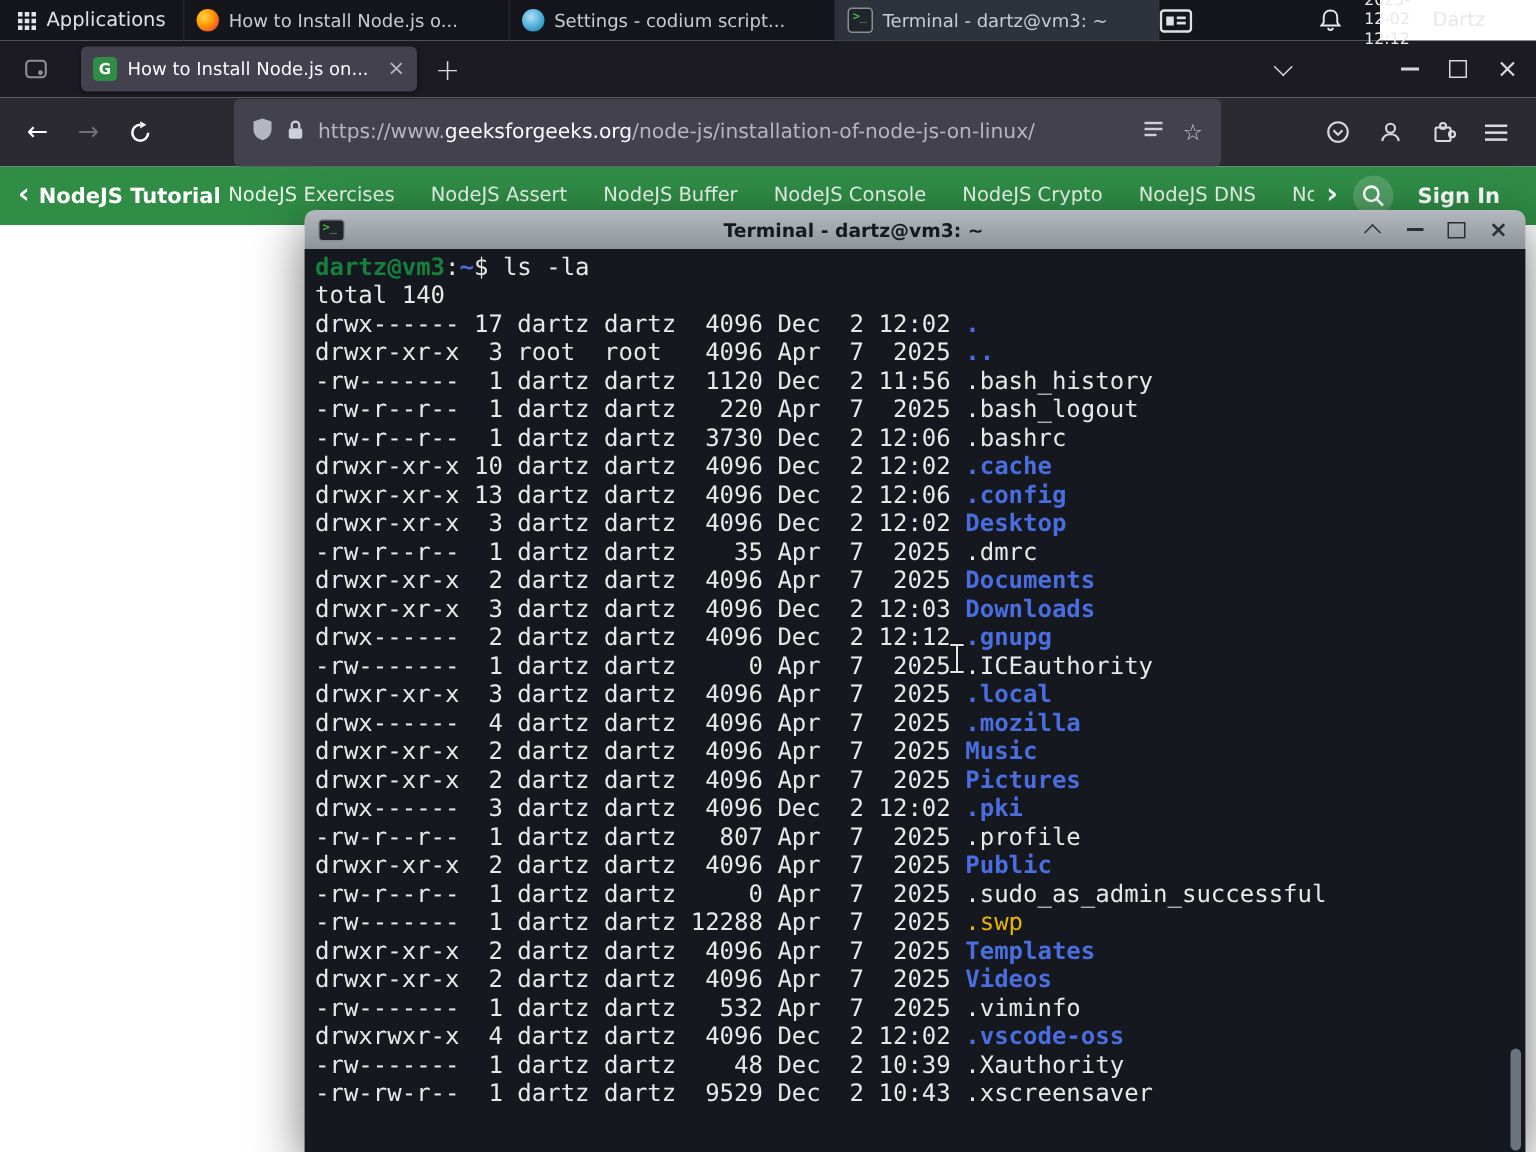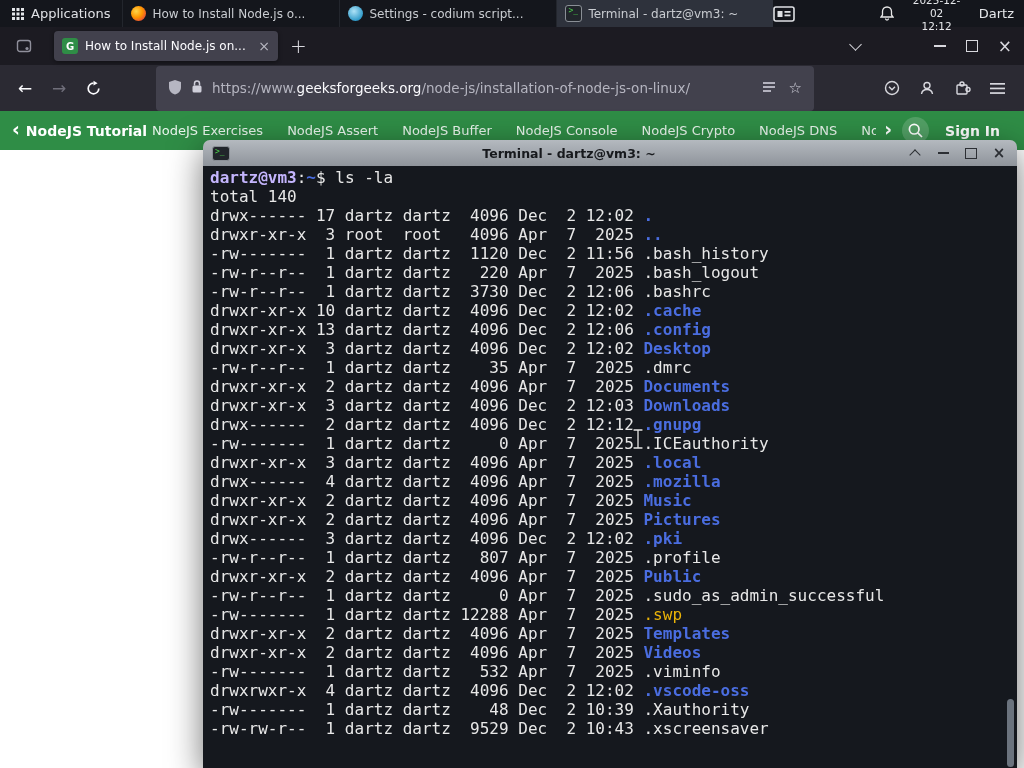--- a/index.html
+++ b/index.html
@@ -1,20 +1,20 @@
 <!DOCTYPE html>
 <html><head>
 <meta charset="utf-8">
 <style>
   html,body{margin:0;padding:0;}
   body{font-family:"DejaVu Sans","Liberation Sans",sans-serif;}
   .screen{position:relative;width:1024px;height:768px;overflow:hidden;background:#fff;}
 
   
-  .panel{position:absolute;top:0;left:0;width:1024px;height:27px;background:#14161c;display:flex;align-items:stretch;z-index:60;color:#dfe1e5;}
+  .panel{position:absolute;top:0;left:0;width:920px;height:27px;background:#14161c;display:flex;align-items:stretch;z-index:60;color:#dfe1e5;}
   .apps{display:flex;align-items:center;gap:7px;padding:0 12px;font-size:13px;cursor:default;}
   .winlist{display:flex;align-items:stretch;}
   .winbtn{width:200px;display:flex;align-items:center;gap:6px;padding:0 8px;font-size:12px;color:#c9ccd1;border-left:1px solid #23262d;overflow:hidden;white-space:nowrap;}
   .winbtn.active{background:#2e323c;}
   .wtitle{overflow:hidden;white-space:nowrap;}
   .wicon{width:15px;height:15px;flex:none;position:relative;}
   .firefox-icon{border-radius:50%;background:radial-gradient(circle at 35% 35%,#ffd54a,#ff9500 45%,#e8483a 82%);}
   .settings-icon{border-radius:50%;background:radial-gradient(circle at 40% 35%,#aee2f7,#2f9ac9 72%);}
   .terminal-icon,.t-icon{background:#21252b;border:1px solid #8a8f96;border-radius:3px;}
   .terminal-icon::after,.t-icon::after{content:">_";position:absolute;left:2px;top:1px;font-size:8px;line-height:1;color:#4cd04c;font-family:"DejaVu Sans Mono",monospace;}
@@ -69,21 +69,21 @@
   .t-btns{display:flex;align-items:center;gap:14px;color:#2c2f34;padding-right:2px;}
   .t-b{display:flex;align-items:center;justify-content:center;width:14px;height:14px;}
   .caret-up{display:inline-block;width:7px;height:7px;border-left:1.8px solid #2c2f34;border-top:1.8px solid #2c2f34;transform:rotate(45deg);margin-top:3px;}
   .min-glyph{display:inline-block;width:11px;height:2px;background:#2c2f34;}
   .max-glyph{display:inline-block;width:10px;height:9px;border:1.7px solid #2c2f34;}
   .close-glyph{font-size:15px;font-weight:bold;color:#2c2f34;line-height:1;}
   .t-menu{height:25px;flex:none;background:#edeff1;border-bottom:1px solid #c6c9cd;display:flex;align-items:center;padding:0 6px;font-size:13px;color:#212327;}
   .t-mitem{padding:0 7px;}
   .t-body{flex:1;background:#15181e;font-family:"DejaVu Sans Mono","Liberation Mono",monospace;font-size:16px;line-height:19px;color:#e8e8e8;white-space:pre;overflow:hidden;padding:2px 0 0 7px;}
   .tline{height:19px;}
-  .g{color:#c4b5fd;font-weight:bold;}
+  .g{color:#15803d;font-weight:bold;}
   .b{color:#4a6de0;font-weight:bold;}
   .d{color:#eab308;}
   .t-thumb{position:absolute;right:3px;bottom:1px;width:7px;height:68px;background:#6b737e;border-radius:4px;z-index:45;}
 
   .cursor{position:absolute;left:631px;top:428px;z-index:90;pointer-events:none;}
 </style>
 </head>
 <body>
 
 <div class="screen">

